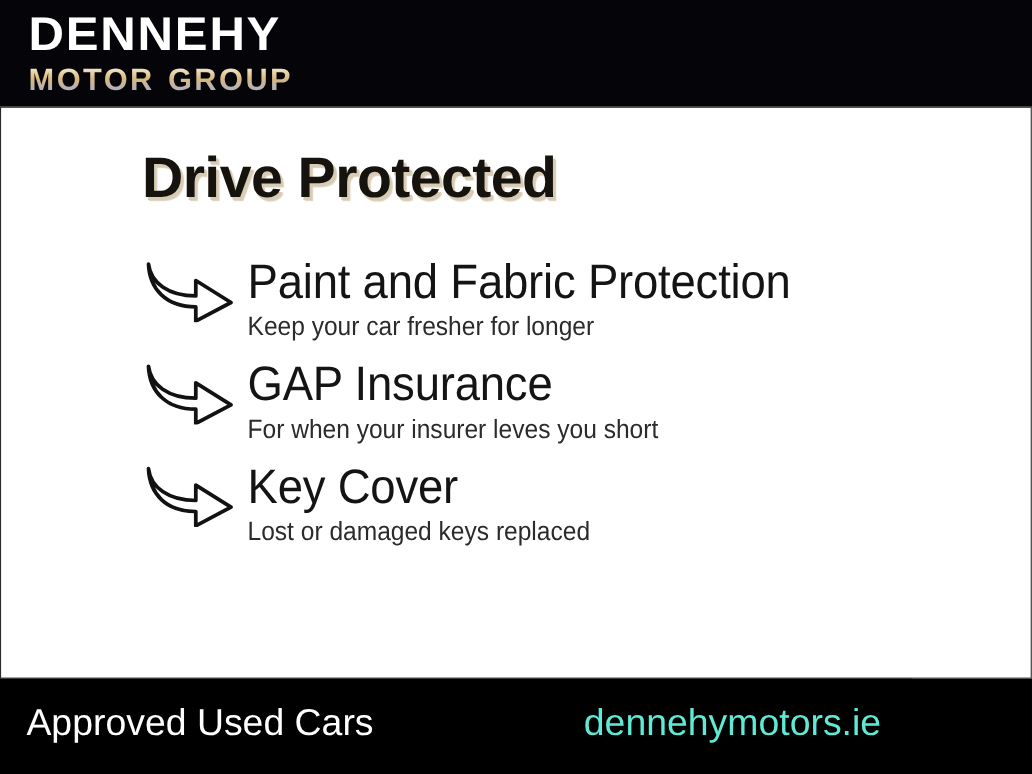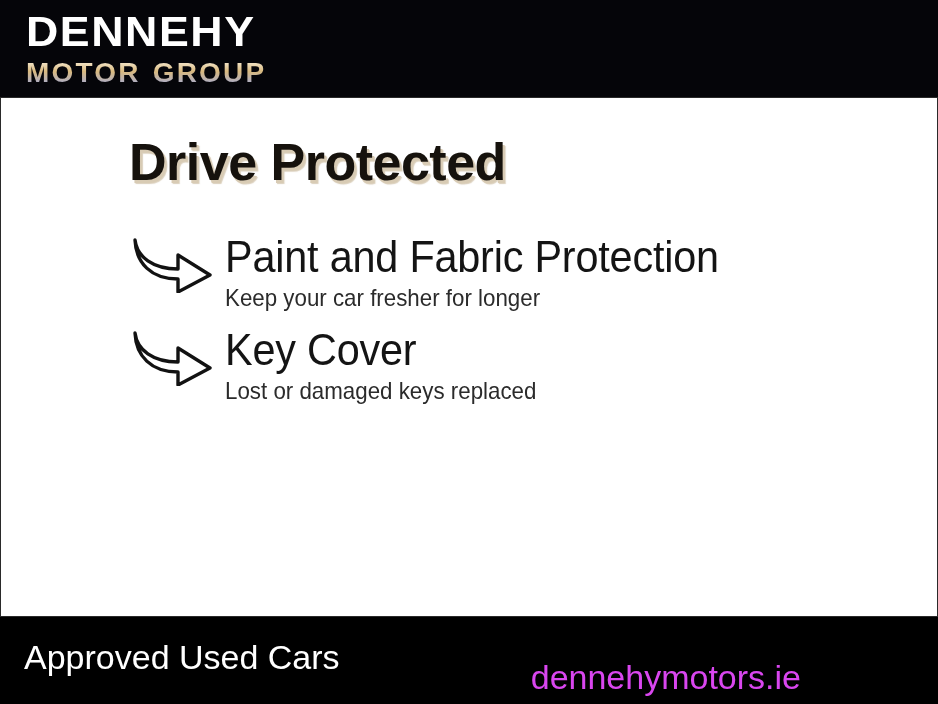--- a/index.html
+++ b/index.html
@@ -174,23 +174,22 @@
     letter-spacing: 0px;
   }
   .footer-right {
     position: absolute;
     right: 28px;
     top: 20px;
     font-family: "Liberation Sans", sans-serif;
     font-weight: 400;
     font-size: 34px;
     line-height: 40px;
-    color: #d946ef;
-    white-space: nowrap;
-    margin-top: 20px;
+    color: #5eead4;
+    white-space: nowrap;
   }
 </style>
 </head>
 <body>
 
 <div class="poster">
 
   <div class="header">
     <div class="logo-block">
       <div class="logo-word">DENNEHY</div>
@@ -211,20 +210,29 @@
       <div class="feature">
         <span class="feature-arrow">
           <svg width="84" height="56" viewBox="0 0 84 56" fill="none" xmlns="http://www.w3.org/2000/svg">
             <path d="M4 3 C6 20, 22 32, 47 32 L47 18 L79 38 L47 55 L47 42 C20 42, 5 26, 4 3 Z" fill="#ffffff" stroke="#121212" stroke-width="3.4" stroke-linejoin="round" stroke-linecap="round"></path>
           </svg>
         </span>
         <div class="feature-heading">Paint and Fabric Protection</div>
         <div class="feature-sub">Keep your car fresher for longer</div>
       </div>
 
+      <div class="feature">
+        <span class="feature-arrow">
+          <svg width="84" height="56" viewBox="0 0 84 56" fill="none" xmlns="http://www.w3.org/2000/svg">
+            <path d="M4 3 C6 20, 22 32, 47 32 L47 18 L79 38 L47 55 L47 42 C20 42, 5 26, 4 3 Z" fill="#ffffff" stroke="#121212" stroke-width="3.4" stroke-linejoin="round" stroke-linecap="round"></path>
+          </svg>
+        </span>
+        <div class="feature-heading">GAP Insurance</div>
+        <div class="feature-sub">For when your insurer leves you short</div>
+      </div>
 
 
       <div class="feature">
         <span class="feature-arrow">
           <svg width="84" height="56" viewBox="0 0 84 56" fill="none" xmlns="http://www.w3.org/2000/svg">
             <path d="M4 3 C6 20, 22 32, 47 32 L47 18 L79 38 L47 55 L47 42 C20 42, 5 26, 4 3 Z" fill="#ffffff" stroke="#121212" stroke-width="3.4" stroke-linejoin="round" stroke-linecap="round"></path>
           </svg>
         </span>
         <div class="feature-heading">Key Cover</div>
         <div class="feature-sub">Lost or damaged keys replaced</div>

